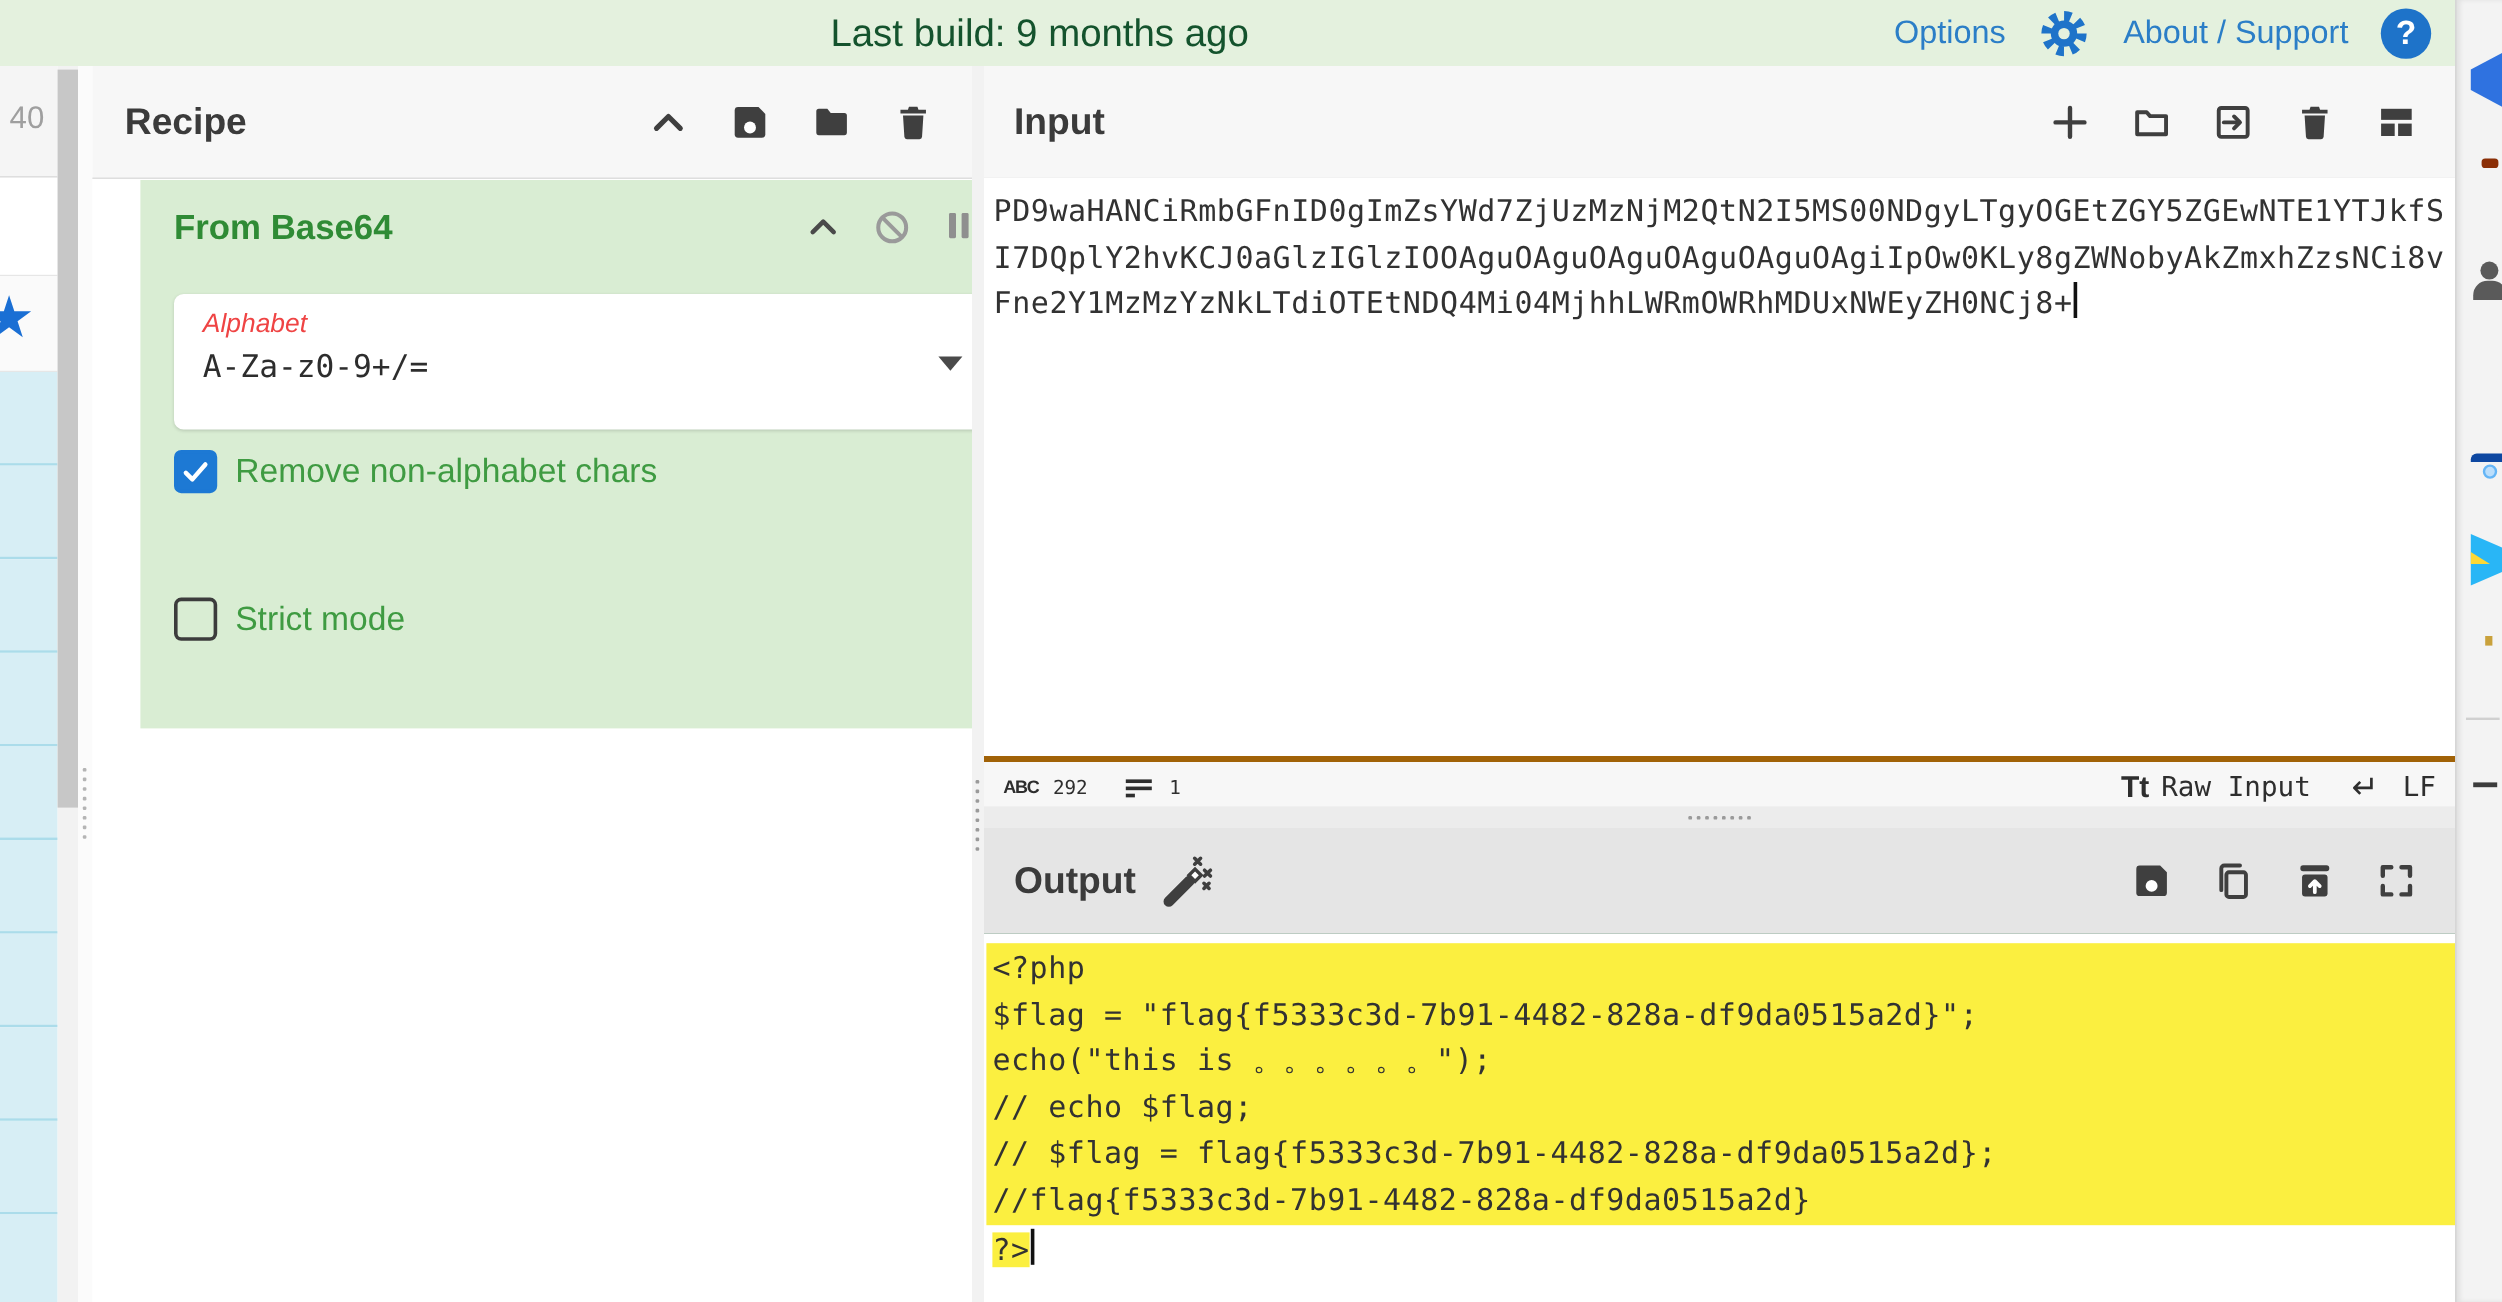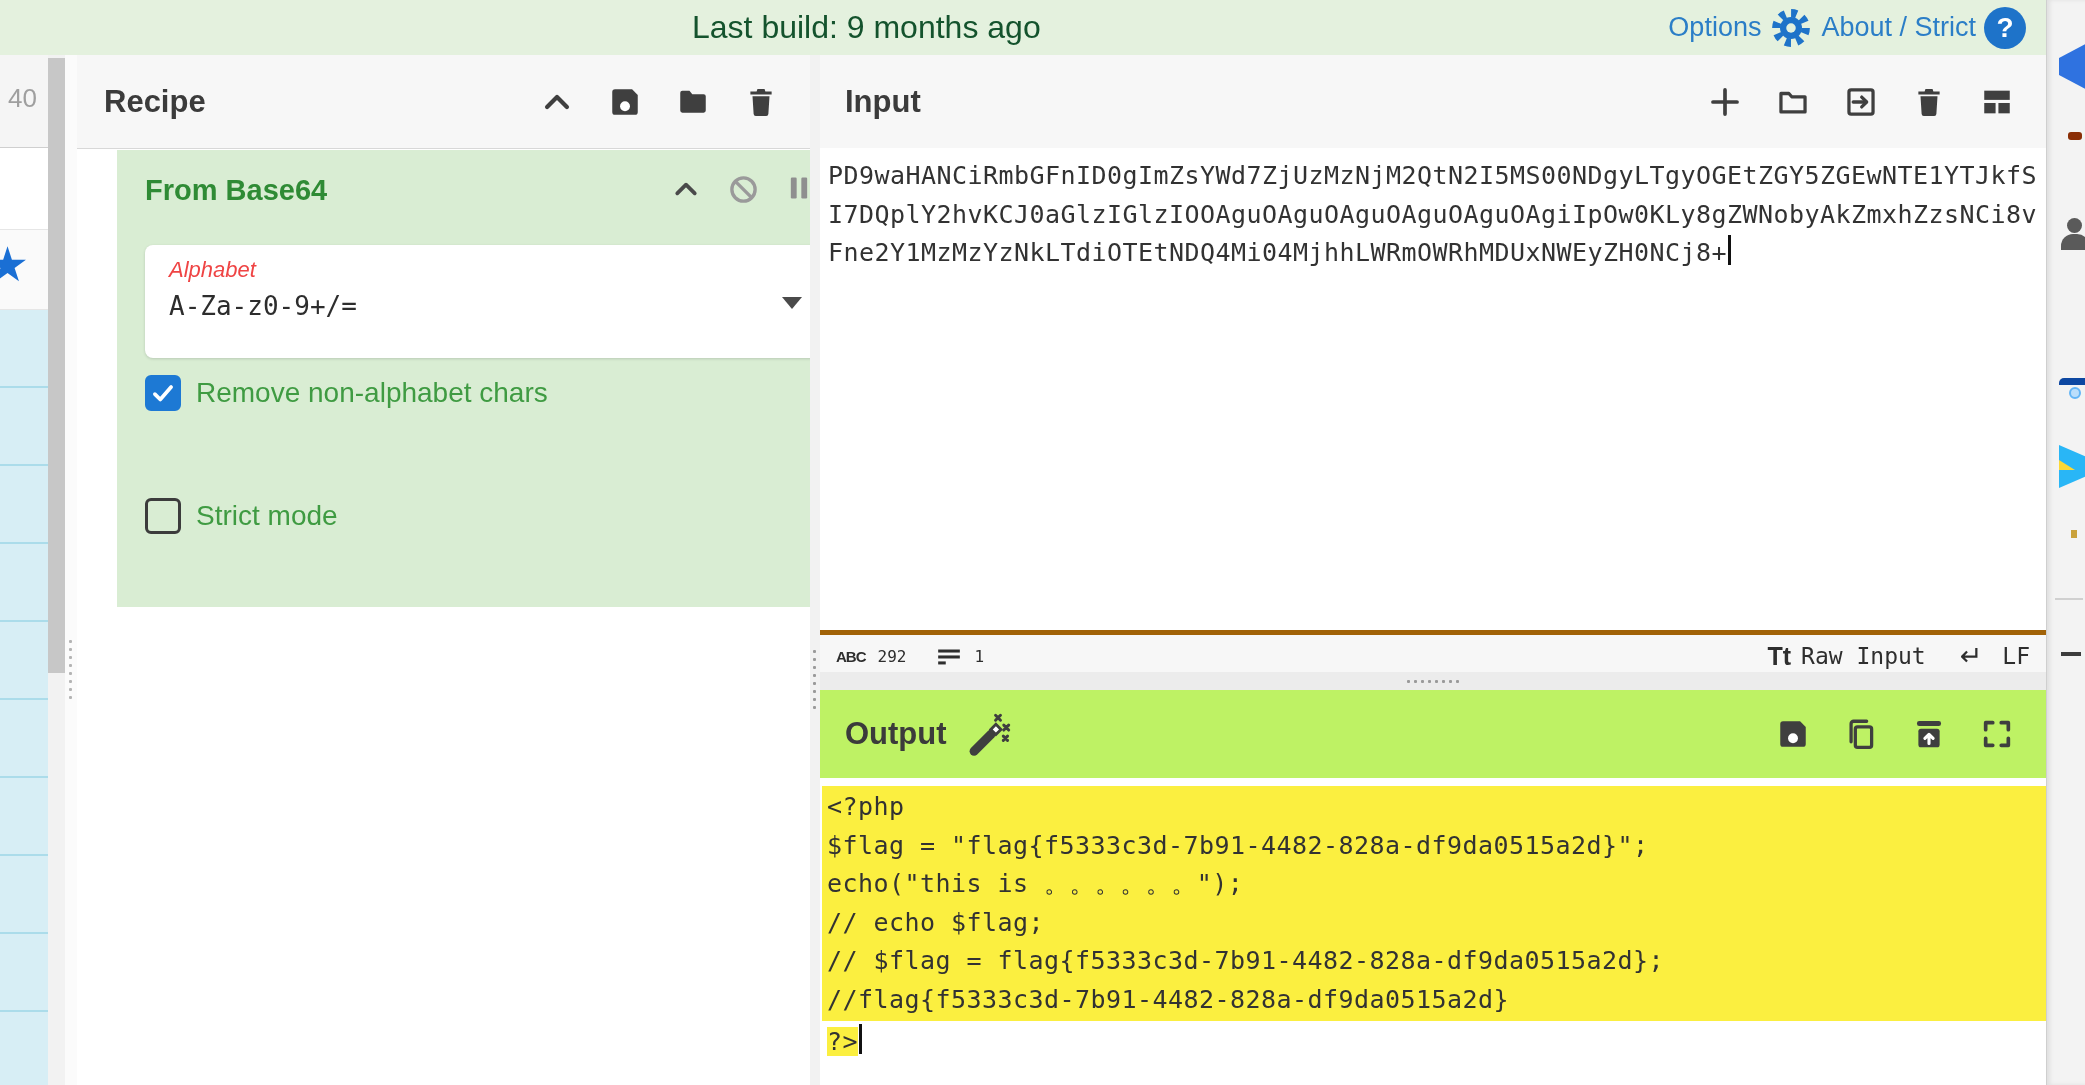--- a/index.html
+++ b/index.html
@@ -3,21 +3,21 @@
 <meta charset="utf-8">
 <style>
   html,body{margin:0;padding:0;background:#fff;}
   .screen{position:relative;width:2085px;height:1085px;overflow:hidden;
           font-family:"Liberation Sans",sans-serif;background:#fff;}
   svg{display:block;}
 
   
   .banner{position:absolute;left:0;top:0;width:2046px;height:55px;background:#e4f1de;}
   .last-build{position:absolute;left:692px;top:0;line-height:55px;font-size:32px;color:#14532d;}
-  .banner-right{position:absolute;right:20px;top:0;height:55px;display:flex;align-items:center;gap:8px;}
+  .banner-right{position:absolute;right:20px;top:0;height:55px;display:flex;align-items:center;gap:27px;}
   .banner-link{font-size:27px;color:#2b7ec7;cursor:pointer;}
   .help-circle{width:42px;height:42px;border-radius:50%;background:#1e73c9;color:#fff;
                font-size:28px;font-weight:bold;display:flex;align-items:center;justify-content:center;}
 
   
   .pane-header{position:absolute;left:0;top:0;right:0;height:93px;background:#f7f7f7;
                border-bottom:1px solid #d8d8d8;display:flex;align-items:center;}
   .pane-title{font-size:31px;font-weight:bold;color:#3b3b3b;padding-left:27px;}
   .hdr-icons{margin-left:auto;display:flex;align-items:center;gap:34px;padding-right:32px;}
   .hdr-icons .ic{width:34px;height:34px;cursor:pointer;}
@@ -62,21 +62,21 @@
              border-top:5px solid #a16207;display:flex;align-items:center;}
   .abc-glyph{font-size:15px;font-weight:bold;color:#2e2e2e;letter-spacing:-1px;margin-left:16px;}
   .stat-num{font-family:"DejaVu Sans Mono",monospace;font-size:16px;color:#2e2e2e;margin-left:12px;}
   .lines-icon{margin-left:30px;}
   .footer-right{margin-left:auto;display:flex;align-items:center;padding-right:16px;}
   .tt-glyph{font-size:25px;font-weight:bold;color:#2e2e2e;}
   .enc-text{font-family:"DejaVu Sans Mono",monospace;font-size:23px;color:#2e2e2e;margin-left:10px;}
   .eol-glyph{font-size:27px;color:#2e2e2e;margin-left:34px;}
   .eol-text{font-family:"DejaVu Sans Mono",monospace;font-size:23px;color:#2e2e2e;margin-left:20px;}
 
-  .output-header{position:absolute;left:0;top:635px;right:0;height:88px;background:#bef264;
+  .output-header{position:absolute;left:0;top:635px;right:0;height:88px;background:#e5e5e5;
                  border-bottom:1px solid #14532d;display:flex;align-items:center;}
   .wand{margin-left:18px;cursor:pointer;}
   .output-content{position:absolute;left:0;top:723px;right:0;height:307px;background:#fff;overflow:hidden;}
   .yellow-block{position:absolute;left:2px;top:8px;width:1220px;background:#fbef40;padding:2px 0 2px 5px;}
   .out-tail{position:absolute;left:2px;top:245px;padding-left:5px;}
   .yellow-inline{background:#fbef40;}
   .cursor{display:inline-block;width:3px;height:30px;background:#111;margin-left:1px;vertical-align:-4px;}
 
   
   .bg-win{position:absolute;left:0;top:55px;width:48px;height:1030px;background:#fff;}
@@ -129,21 +129,21 @@
     <span class="last-build">Last build: 9 months ago</span>
     <div class="banner-right">
       <span class="banner-link">Options</span>
       <span>
         <svg width="44" height="44" viewBox="0 0 24 24">
           <circle cx="12" cy="12" r="8" fill="none" stroke="#1e73c9" stroke-width="4.6" stroke-dasharray="3.1 3.15"></circle>
           <circle cx="12" cy="12" r="6" fill="#1e73c9"></circle>
           <circle cx="12" cy="12" r="2.6" fill="#e4f1de"></circle>
         </svg>
       </span>
-      <span class="banner-link">About / Strict</span>
+      <span class="banner-link">About / Support</span>
       <span class="help-circle">?</span>
     </div>
   </div>
 
   <div class="bg-win">
     <div class="bg-row-40">40</div>
     <div class="bg-row-white"></div>
     <div class="bg-row-star">
       <span class="bg-star">★</span>
     </div>

